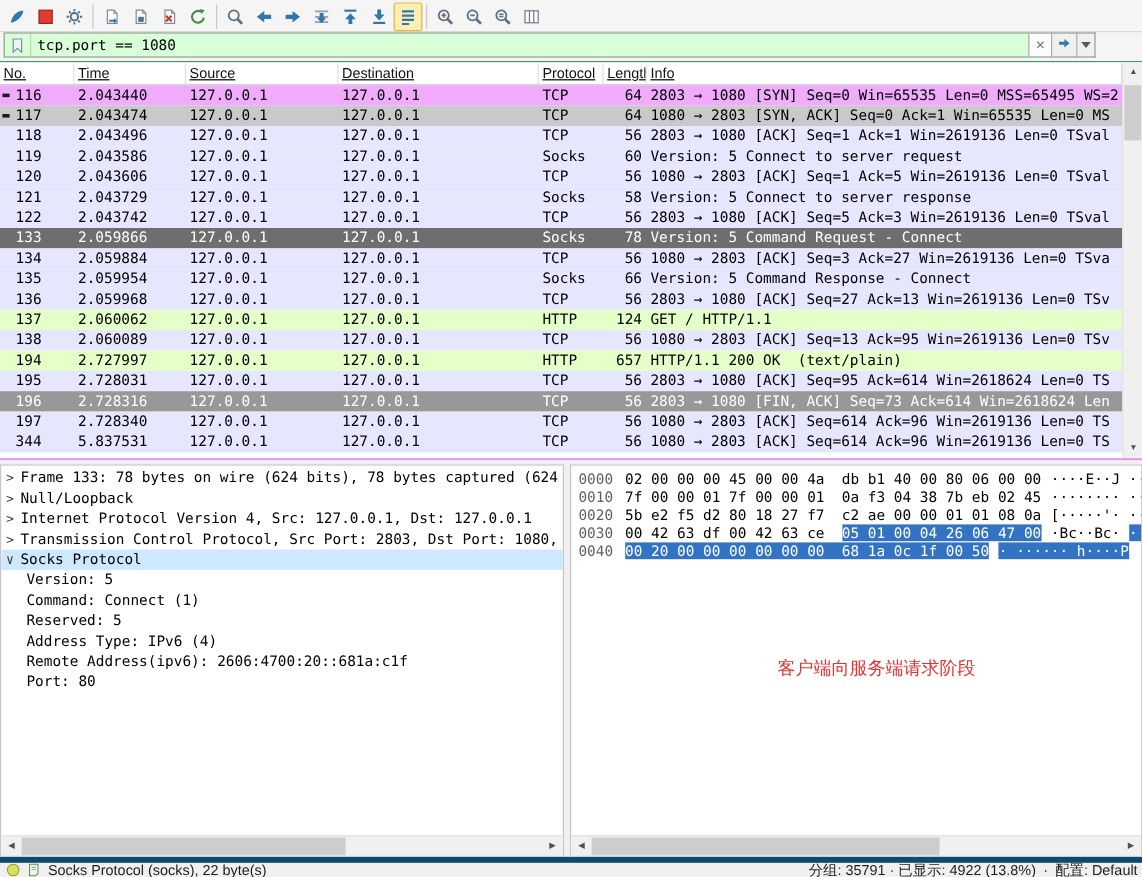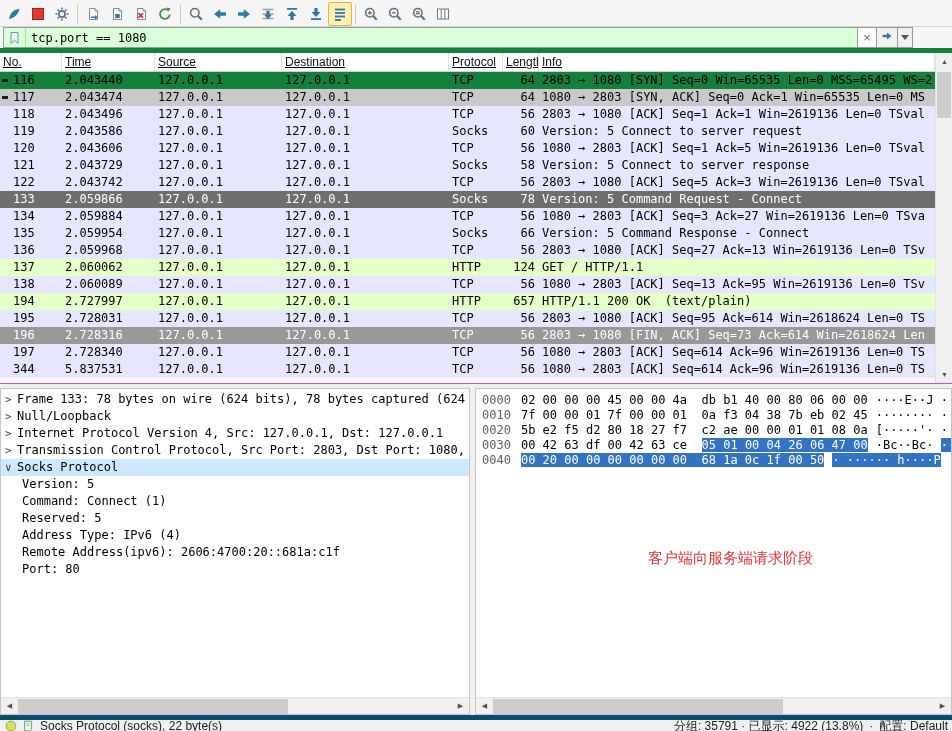--- a/index.html
+++ b/index.html
@@ -8,21 +8,21 @@
   .window { width:952px; height:731px; display:flex; flex-direction:column; background:#f0f0f0; }
 
   
   .toolbar { flex:0 0 27px; background:#f5f5f5; border-bottom:1px solid #d4d4d4; display:flex; align-items:center; padding:1px 2px 0; }
   .tb-btn { width:24px; height:24px; display:flex; align-items:center; justify-content:center; border:1px solid transparent; }
   .tb-btn.active { background:#fdeeb3; border:1px solid #e3b53e; border-radius:2px; }
   .tb-sep { width:1px; height:20px; background:#c8c8c8; margin:0 3px; }
   .tb-btn svg { display:block; }
 
   
-  .filterbar { flex:0 0 25px; background:#f5f5f5; border-bottom:5px solid #15803d; display:flex; align-items:flex-start; padding:0 3px; }
+  .filterbar { flex:0 0 25px; background:#f5f5f5; border-bottom:1px solid #15803d; display:flex; align-items:flex-start; padding:0 3px; }
   .filter-field { flex:1; height:21px; background:#d9ffd9; border:1px solid #9a9a9a; display:flex; align-items:center; overflow:hidden; }
   .filter-bookmark { width:22px; height:100%; display:flex; align-items:center; justify-content:center; border-right:1px solid #b9d6b9; }
   .filter-text { font-family:"DejaVu Sans Mono","Liberation Mono",monospace; font-size:12px; color:#000; padding-left:5px; white-space:pre; }
   .filter-clear { width:19px; height:21px; background:#fbfbfb; border:1px solid #9a9a9a; border-left:none; color:#6f6f6f; font-size:13px; display:flex; align-items:center; justify-content:center; }
   .filter-apply { width:21px; height:21px; background:#f0f0f0; border:1px solid #9a9a9a; border-left:none; display:flex; align-items:center; justify-content:center; }
   .filter-drop { width:15px; height:21px; background:#f0f0f0; border:1px solid #9a9a9a; border-left:none; display:flex; align-items:center; justify-content:center; }
   .tri { width:0; height:0; border-left:4px solid transparent; border-right:4px solid transparent; border-top:5px solid #555; }
   .filter-spacer { width:36px; }
 
   
@@ -31,21 +31,21 @@
   .pl-header .cell { border-right:1px solid #e0e0e0; padding-left:3px; color:#111; overflow:hidden; white-space:nowrap; flex-shrink:0; }
   .c-no{width:62px} .c-time{width:93px} .c-src{width:127px} .c-dst{width:167px} .c-proto{width:54px} .c-len{width:36px}
   .c-info{flex:1; border-right:none; min-width:0;}
   .pl-rows { position:absolute; top:19px; left:0; right:17px; bottom:0; background:#fff; font-family:"DejaVu Sans Mono","Liberation Mono",monospace; font-size:12px; }
   .prow { display:flex; height:17px; line-height:17px; }
   .prow .cell { overflow:hidden; white-space:pre; flex-shrink:0; padding-left:3px; }
   .prow .c-no { padding-left:0; position:relative; }
   .no-text { padding-left:13px; display:block; }
   .mark { position:absolute; left:2px; top:7px; width:6px; height:3px; background:#1d1d1d; }
   .prow .c-len { text-align:right; padding-right:4px; }
-  .row-plain{background:#15803d;align-items:center;} .row-syn{background:#c9c9c9;}
+  .row-plain{background:#f0abfc;align-items:center;} .row-syn{background:#c9c9c9;}
   .row-tcp{background:#e7e6ff;} .row-http{background:#e4ffc7;}
   .row-fin{background:#989898; color:#fff;} .row-selected{background:#6e6e6e; color:#fff;}
 
   .vscroll { position:absolute; top:0; right:0; bottom:0; width:17px; background:#f0f0f0; border-left:1px solid #e2e2e2; }
   .vs-up,.vs-down { position:absolute; left:0; width:17px; height:17px; font-size:7px; color:#505050; display:flex; align-items:center; justify-content:center; }
   .vs-up{top:0} .vs-down{bottom:0}
   .vs-thumb { position:absolute; left:1px; right:1px; top:19px; height:46px; background:#cdcdcd; }
 
   .splitter { flex:0 0 4px; background:#f0f0f0; }
 

